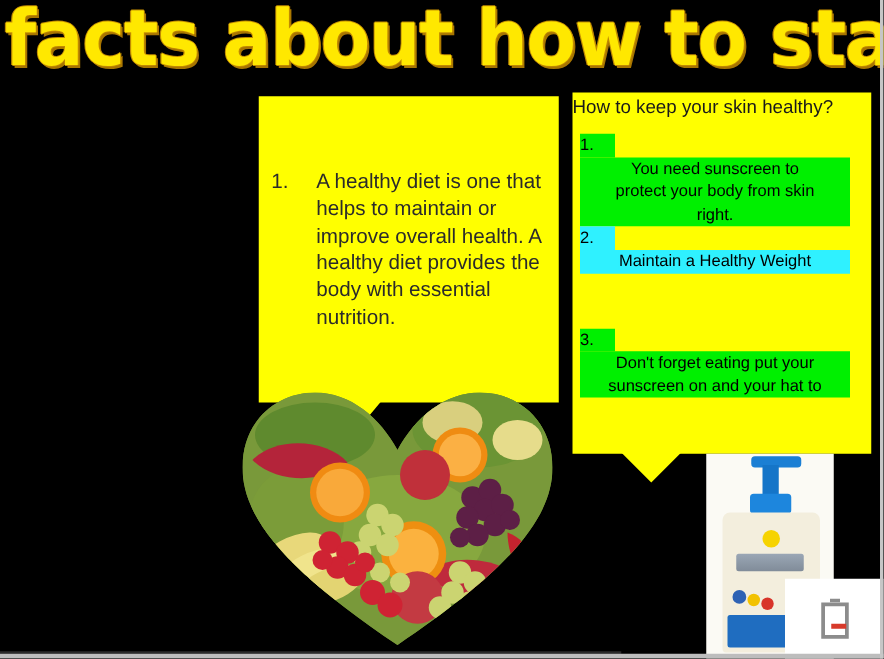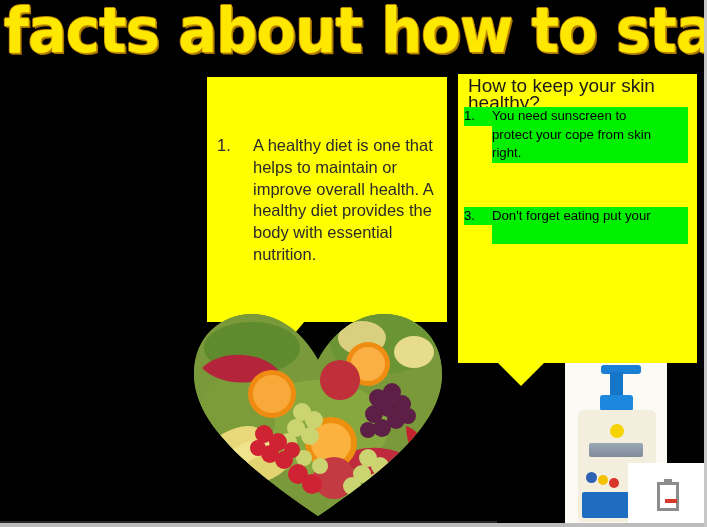--- a/index.html
+++ b/index.html
@@ -112,46 +112,47 @@
     left: 497px;
     top: 362px;
     width: 0;
     height: 0;
     border-left: 24px solid transparent;
     border-right: 24px solid transparent;
     border-top: 24px solid #ffff00;
   }
   #skin-heading {
     position: absolute;
-    left: 10px;
+    left: 0;
     top: 3px;
     width: 232px;
     color: #1a1a1a;
-    font-size: 19px;
+    font-size: 15px;
     line-height: 17px;
   }
   #skin-list {
     position: absolute;
     left: 6px;
     top: 33px;
     width: 233px;
     font-size: 13.2px;
     line-height: 18.6px;
     color: #000000;
   }
   .skin-item { margin: 0; }
   .skin-num {
     display: inline-block;
     width: 28px;
     vertical-align: top;
   }
   .skin-body {
     display: inline-block;
-    width: 196px;
+    width: 216px;
     vertical-align: top;
+    text-align: center;
   }
   .hl-green span, .hl-green .skin-num { background: #00f000; }
   .hl-cyan span, .hl-cyan .skin-num { background: #2ff1ff; }
   .skin-body .ln {
     display: inline;
     box-decoration-break: clone;
     -webkit-box-decoration-break: clone;
   }
   .gap-a { height: 44px; }
   .gap-b { height: 36px; }
@@ -429,28 +430,31 @@
         <path d="M60 166 C 78 176, 92 190, 96 202 C 76 198, 62 184, 60 166 Z" fill="#bf2330"></path>
       </g>
     </svg>
   </div>
 
   <div id="skin-panel">
     <div id="skin-heading">How to keep your skin healthy?</div>
     <div id="skin-list">
 
       <div class="skin-item hl-green">
-        <span class="skin-num">1.</span><span class="skin-body"><span class="ln">You need sunscreen to</span><br><span class="ln">protect your cope from skin</span><br><span class="ln">right.</span></span>
+        <span class="skin-num">1.</span><span class="skin-body"><span class="ln">You need sunscreen to</span><br><span class="ln">protect your body from skin</span><br><span class="ln">right.</span></span>
       </div>
 
+      <div class="skin-item hl-cyan">
+        <span class="skin-num">2.</span><span class="skin-body"><span class="ln">Maintain a Healthy Weight</span></span>
+      </div>
 
       <div class="gap-a"></div>
 
       <div class="skin-item hl-green">
-        <span class="skin-num">3.</span><span class="skin-body"><span class="ln">Don't forget eating put your</span><br><br></span>
+        <span class="skin-num">3.</span><span class="skin-body"><span class="ln">Don't forget eating put your</span><br><span class="ln">sunscreen on and your hat to</span><br></span>
       </div>
 
       <div class="gap-b"></div>
 
 
     </div>
   </div>
   <div id="skin-panel-tail"></div>
 
   <div id="sunscreen-photo">

